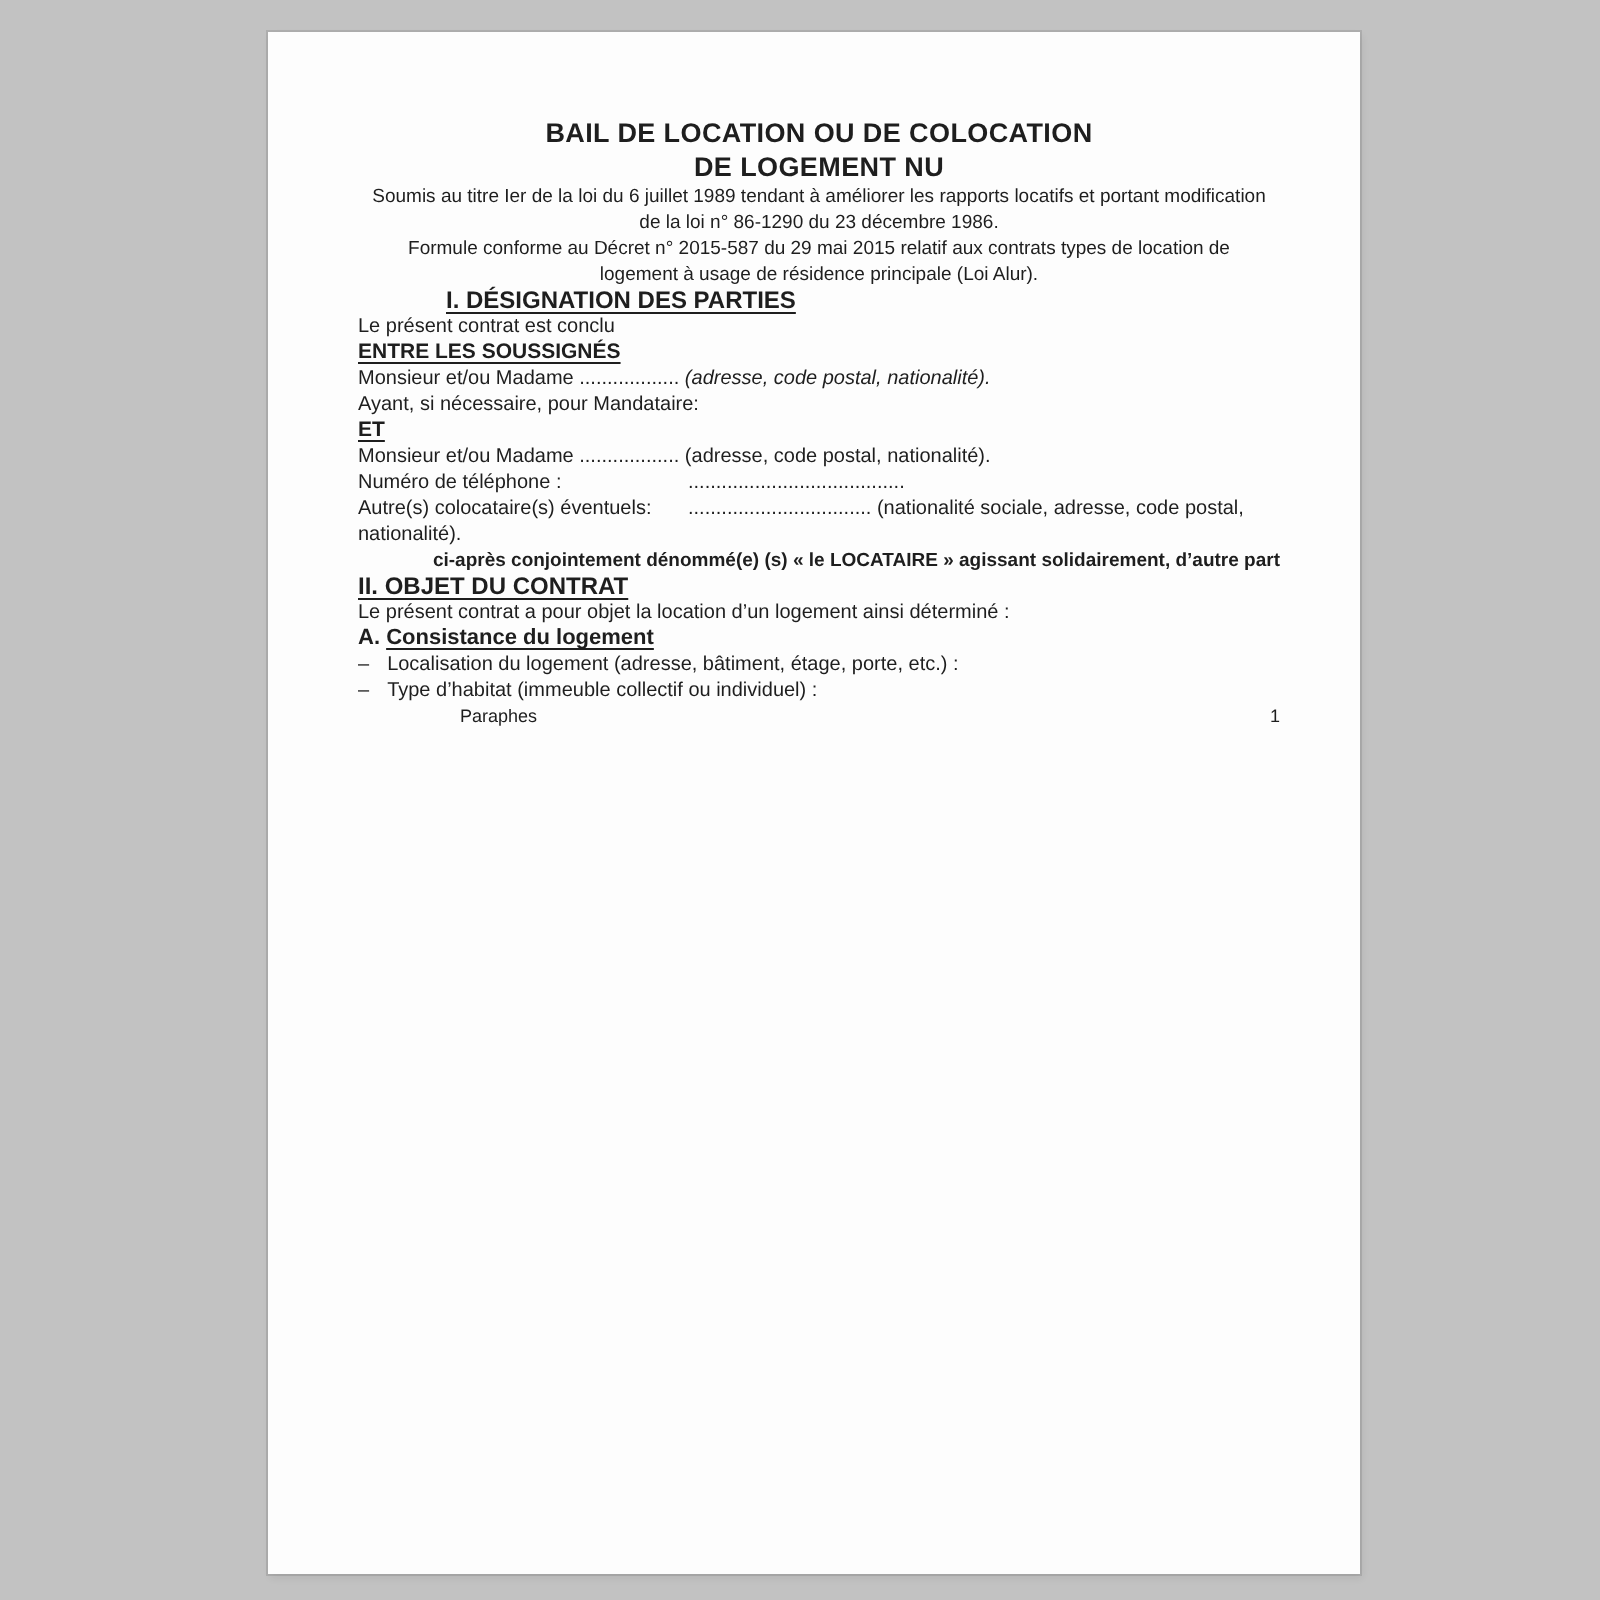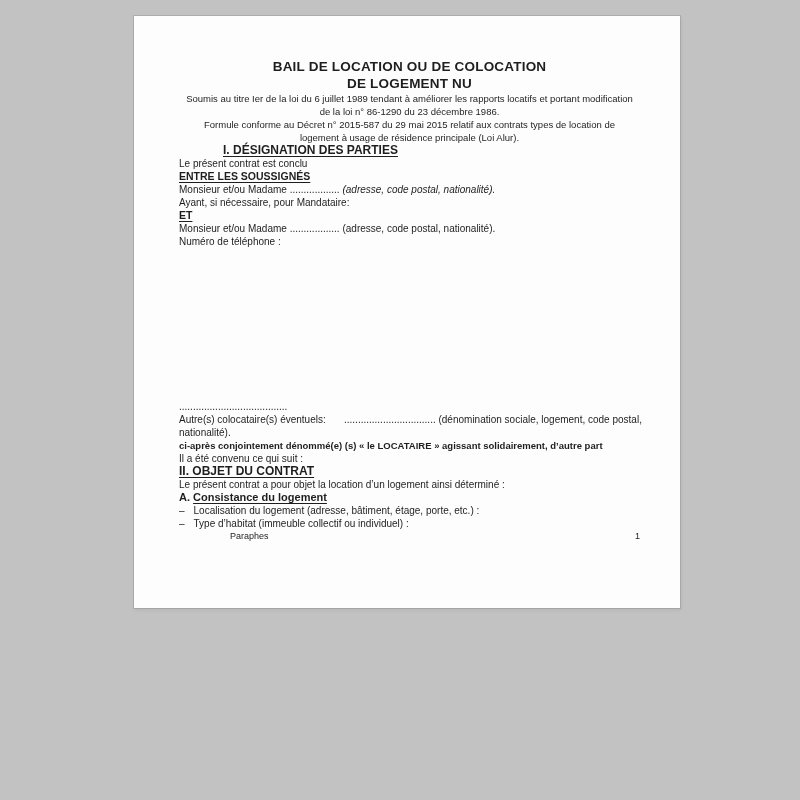--- a/index.html
+++ b/index.html
@@ -6,21 +6,21 @@
   body {
     width:800px; height:800px;
     background:#c2c2c2;
     font-family:"Liberation Sans","DejaVu Sans",sans-serif;
     color:#1e1e1e;
     overflow:hidden;
     position:relative;
   }
   .page {
     position:absolute; left:134px; top:16px;
-    width:546px; height:592px;
+    width:546px; height:771px;
     background:#fdfdfd;
     box-sizing:border-box;
     padding:42px 40px 0 45px;
     box-shadow:0 0 0 1px rgba(0,0,0,0.10), 1px 2px 4px rgba(0,0,0,0.07);
   }
   .page p, .page div.block { margin:0; }
   .doc-title {
     text-align:center; font-weight:bold;
     font-size:13.5px; line-height:17px; letter-spacing:0.2px;
     white-space:nowrap;
@@ -54,26 +54,26 @@
   .p-ayant { margin-top:13px; }
   .h-et {
     margin-top:9px; margin-left:24px;
     font-size:10.5px; font-weight:bold; line-height:13px;
     text-decoration:underline; text-underline-offset:2px;
   }
   .p-mon2 { margin-top:8px; white-space:nowrap; }
   .field-row { display:flex; font-size:10px; line-height:13px; }
   .field-row .lbl { width:165px; flex:0 0 165px; }
   .row-email { margin-top:8px; }
-  .row-phone { margin-top:0;flex-direction:column; }
+  .row-phone { margin-top:0; }
   .row-autre { margin-top:9px; }
   .row-autre .val { white-space:nowrap; }
   .p-wrap { line-height:13px; font-size:10px; }
   .p-locataire {
-    margin-top:18px; text-align:left;
+    margin-top:18px; text-align:right;
     font-size:9.5px; font-weight:bold; line-height:13px;
     white-space:nowrap;
   }
   .p-convenu { margin-top:19px; }
   .p-objet { margin-top:18px; white-space:nowrap; }
   .h-subA {
     margin-top:24px; font-size:11px; font-weight:bold; line-height:13px;
     white-space:nowrap;
   }
   .h-subA .u { text-decoration:underline; text-underline-offset:2px; }
@@ -131,27 +131,26 @@
 
 
   <div class="field-row row-phone block">
     <span class="lbl">Numéro de téléphone :</span>
     <span class="val">.......................................</span>
   </div>
 
   <div class="field-row row-autre block">
     <span class="lbl">Autre(s) colocataire(s) éventuels:</span>
     <span class="val"><span>.................................</span>
-      <span>(dénomination sociale, logement, code postal,</span></span>
+      <span>(nationalité sociale, adresse, code postal,</span></span>
   </div>
   <p class="p-wrap">nationalité).</p>
 
   <p class="p-locataire">ci-après conjointement dénommé(e) (s) « le LOCATAIRE » agissant solidairement, d’autre part</p>
 
-  <p class="body-text p-convenu">Il a été convenu ce qui suit :</p>
 
   <p class="h-section h2">II. OBJET DU CONTRAT</p>
 
   <p class="body-text p-objet">Le présent contrat a pour objet la location d’un logement ainsi déterminé :</p>
 
   <p class="h-subA"><span>A.</span>
     <span class="u">Consistance du logement</span></p>
 
   <div class="list-item item1 block">
     <span class="dash">–</span>

